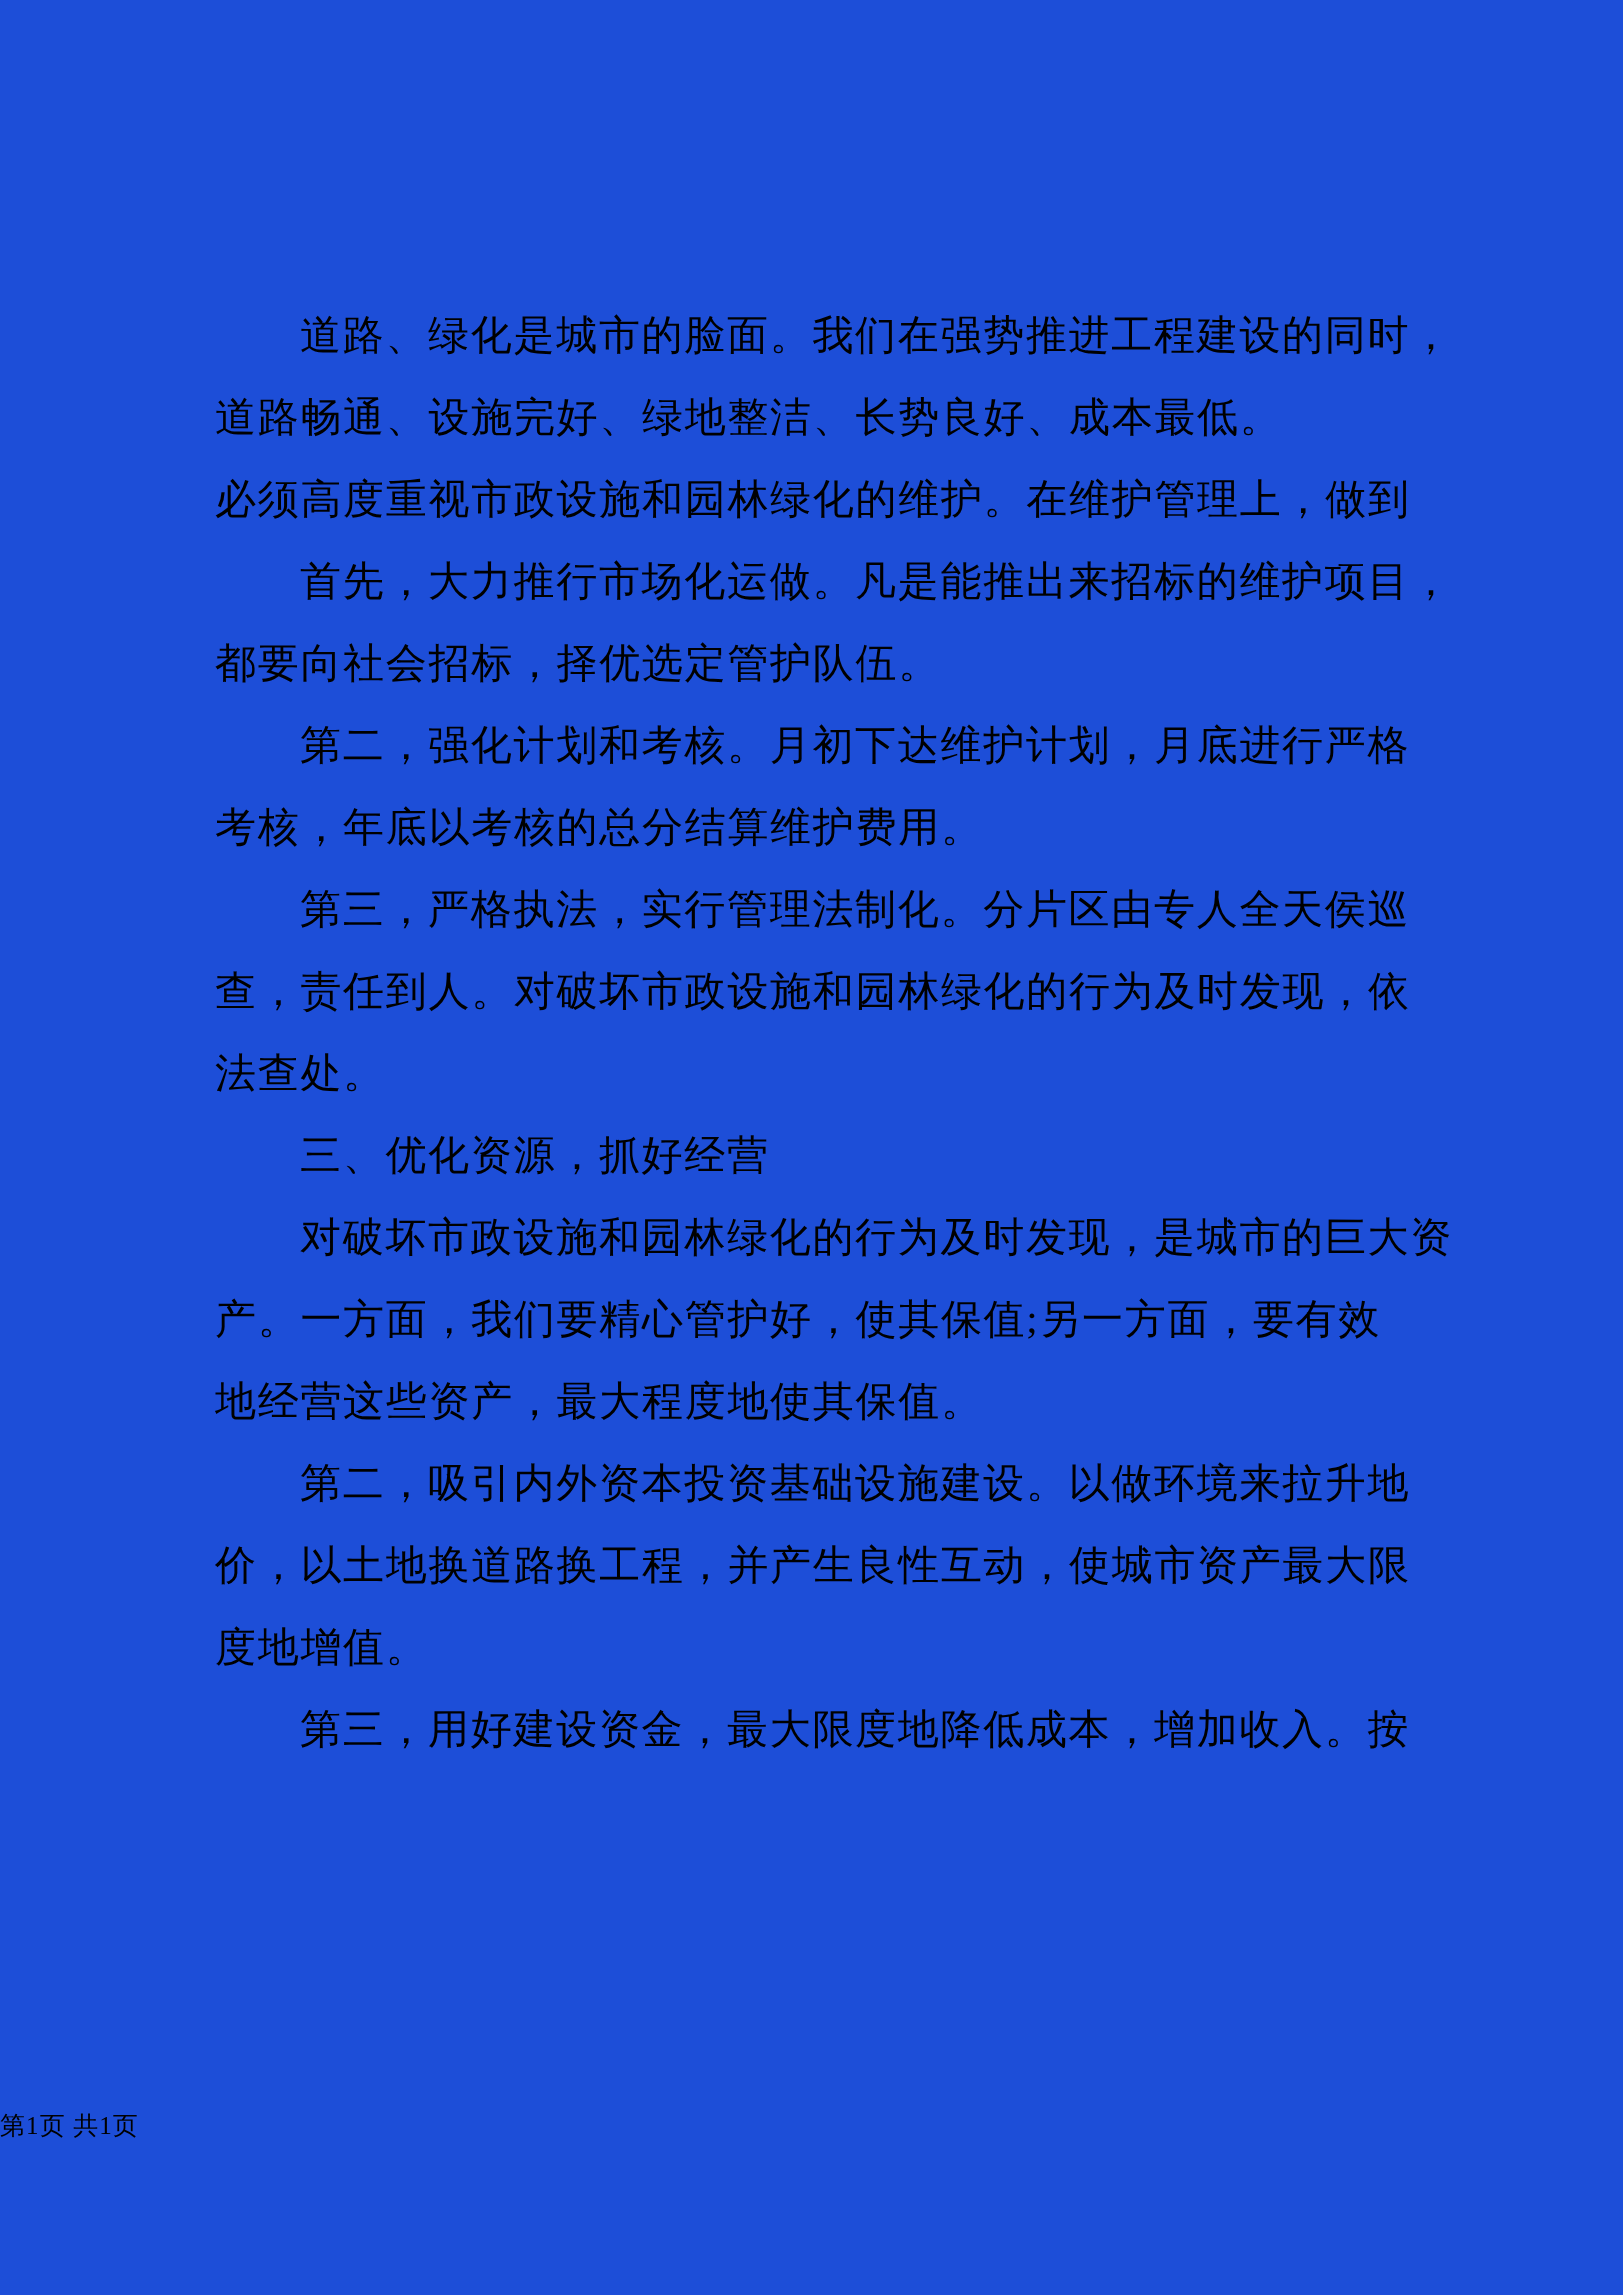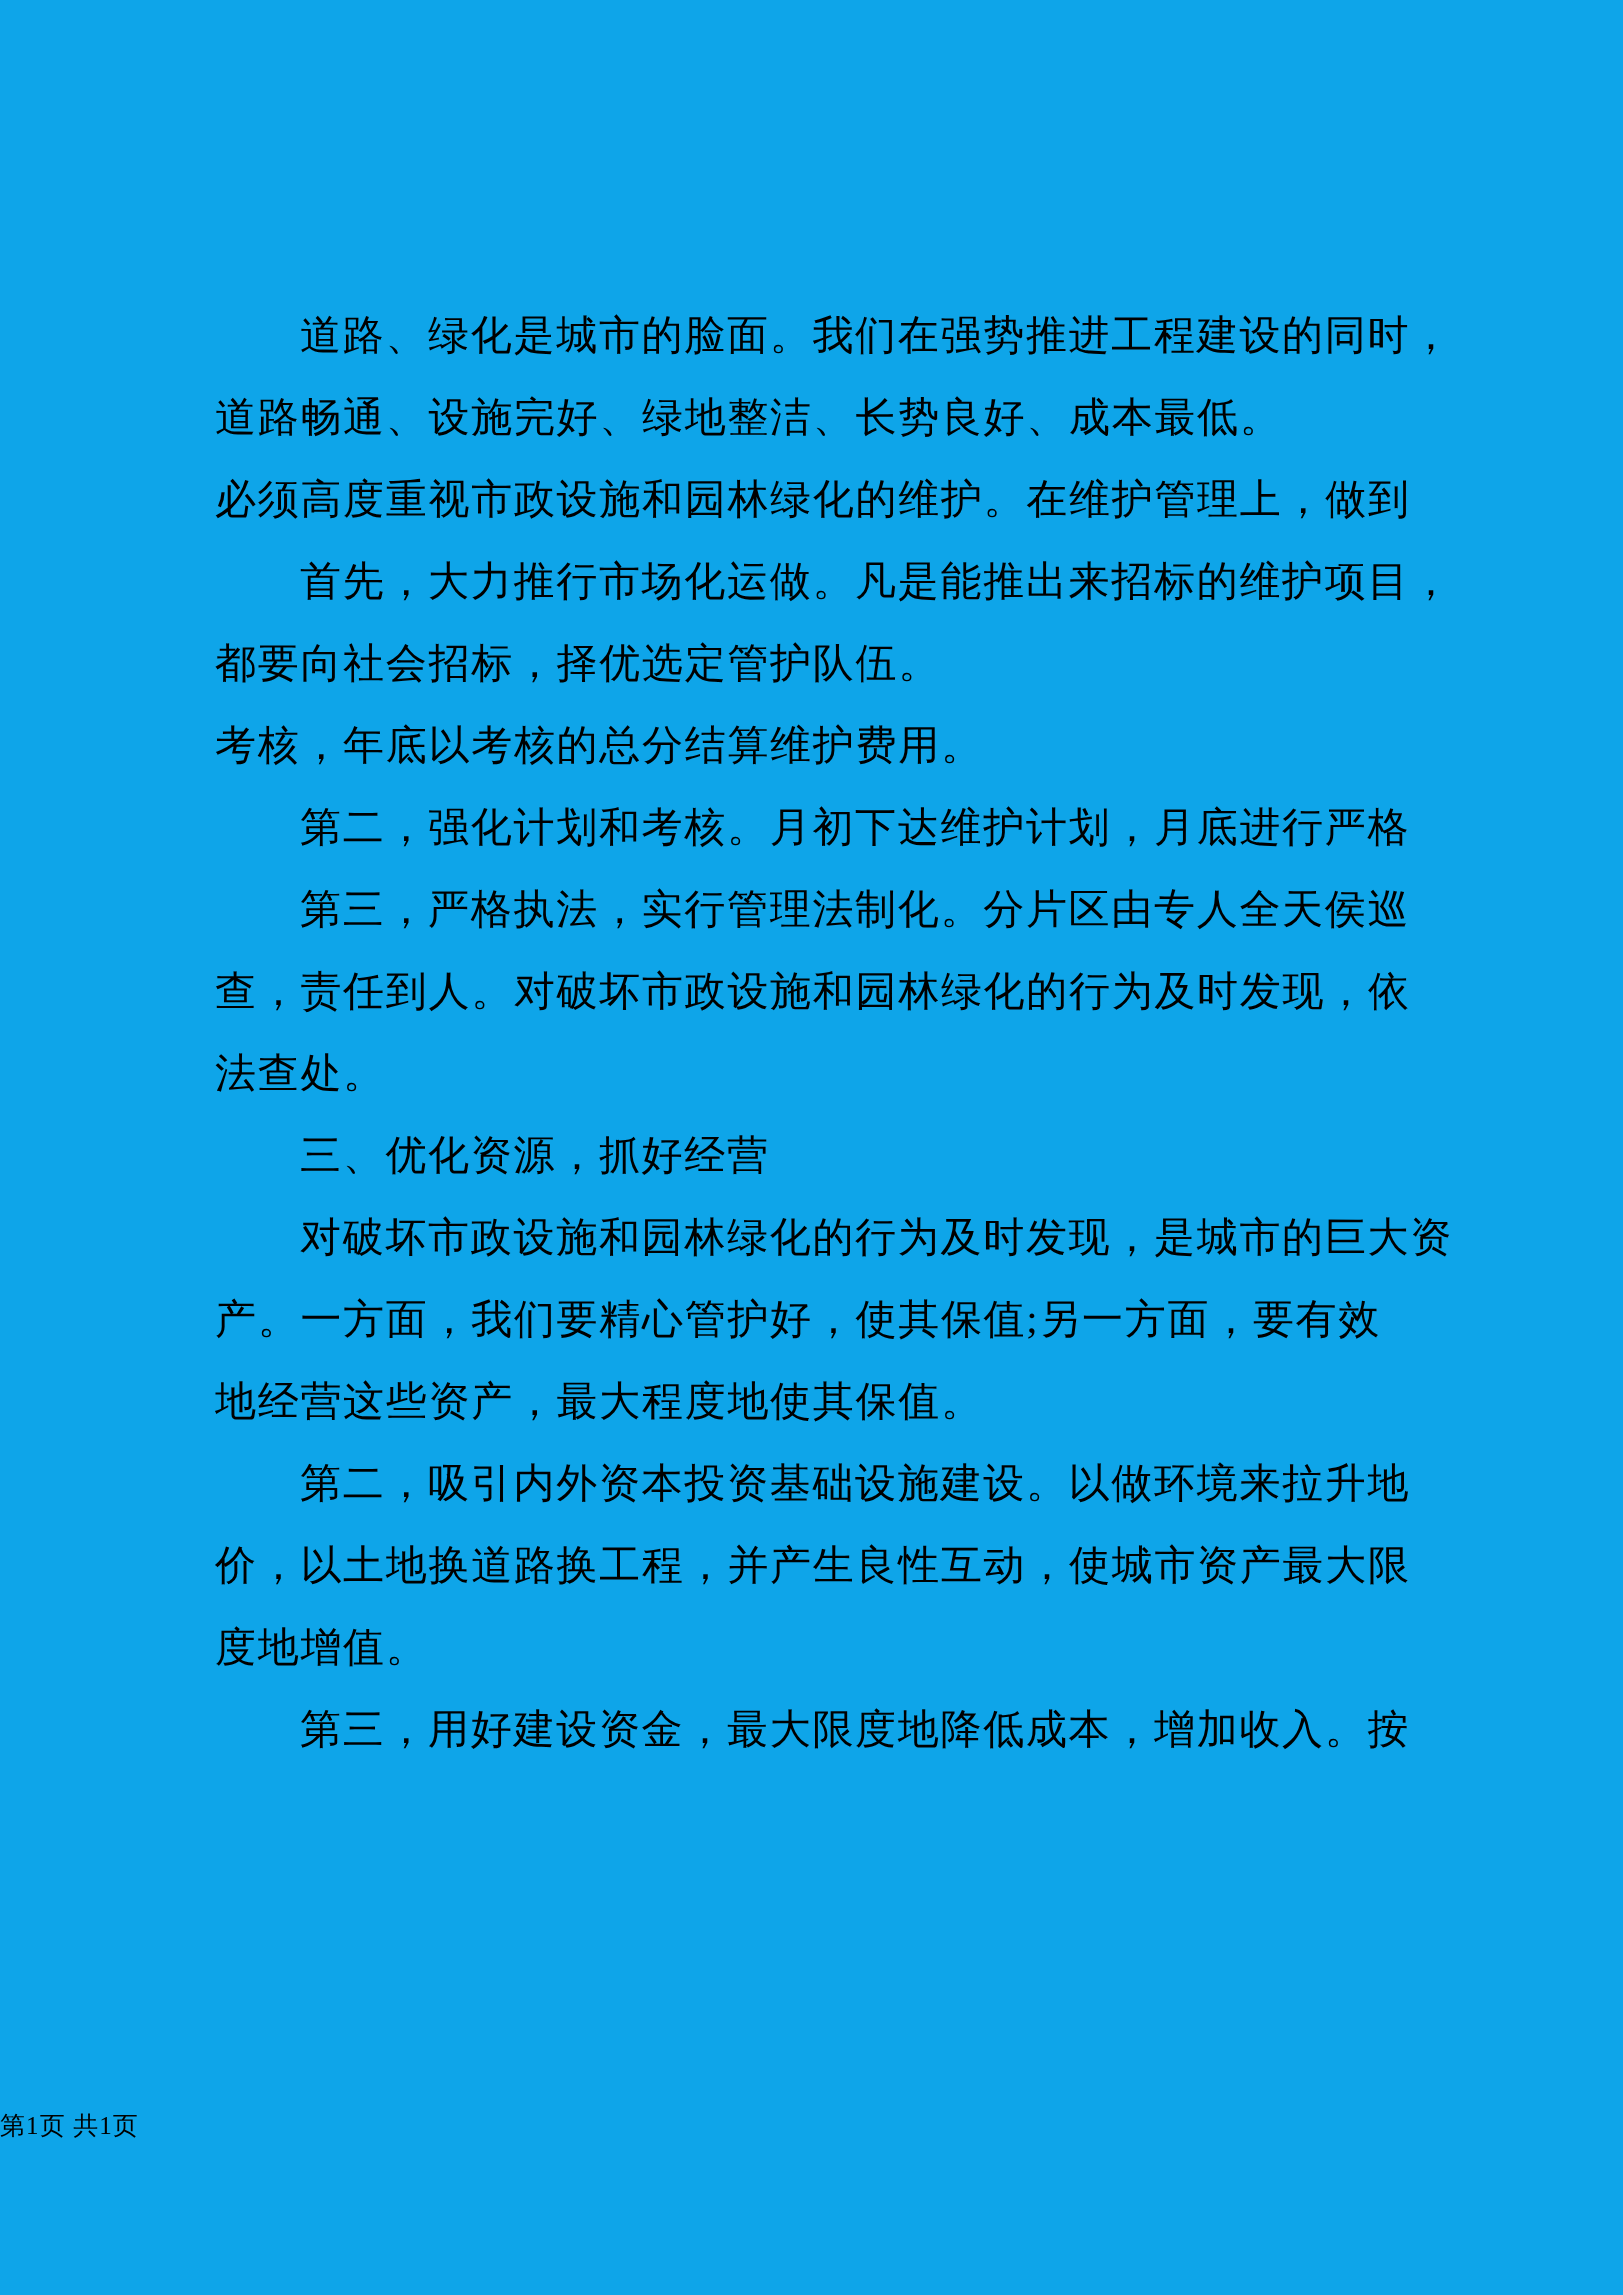--- a/index.html
+++ b/index.html
@@ -5,21 +5,21 @@
   html, body {
     margin: 0;
     padding: 0;
     background: #e8e8e8;
   }
   .page {
     position: relative;
     width: 1623px;
     height: 2295px;
     margin: 0 auto;
-    background: #0ea5e9;
+    background: #1d4ed8;
     color: #000000;
     font-family: "Liberation Serif", "DejaVu Serif", serif;
     overflow: hidden;
   }
   .doc-body {
     position: absolute;
     top: 294px;
     left: 215px;
     width: 1200px;
     font-size: 41px;
@@ -56,22 +56,22 @@
       <div class="paragraph">
         <div class="line first">道路、绿化是城市的脸面。我们在强势推进工程建设的同时，</div>
         <div class="line">道路畅通、设施完好、绿地整洁、长势良好、成本最低。</div>
         <div class="line">必须高度重视市政设施和园林绿化的维护。在维护管理上，做到</div>
       </div>
       <div class="paragraph">
         <div class="line first">首先，大力推行市场化运做。凡是能推出来招标的维护项目，</div>
         <div class="line">都要向社会招标，择优选定管护队伍。</div>
       </div>
       <div class="paragraph">
+        <div class="line first">第二，强化计划和考核。月初下达维护计划，月底进行严格</div>
         <div class="line">考核，年底以考核的总分结算维护费用。</div>
-        <div class="line first">第二，强化计划和考核。月初下达维护计划，月底进行严格</div>
       </div>
       <div class="paragraph">
         <div class="line first">第三，严格执法，实行管理法制化。分片区由专人全天侯巡</div>
         <div class="line">查，责任到人。对破坏市政设施和园林绿化的行为及时发现，依</div>
         <div class="line">法查处。</div>
       </div>
       <div class="paragraph">
         <div class="line first">三、优化资源，抓好经营</div>
       </div>
       <div class="paragraph">

